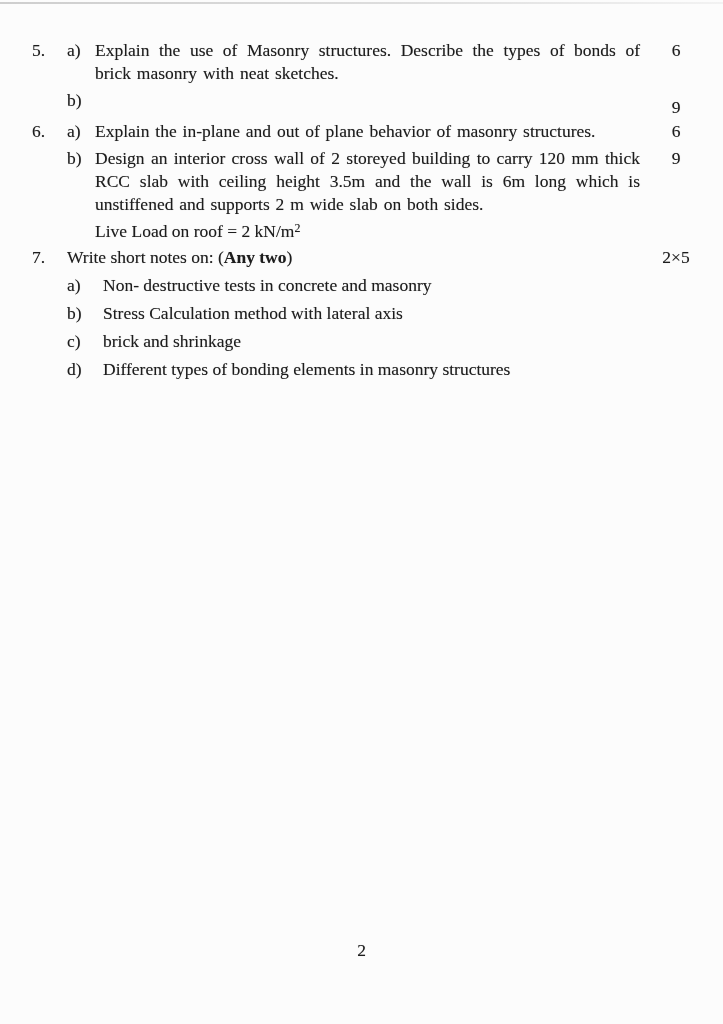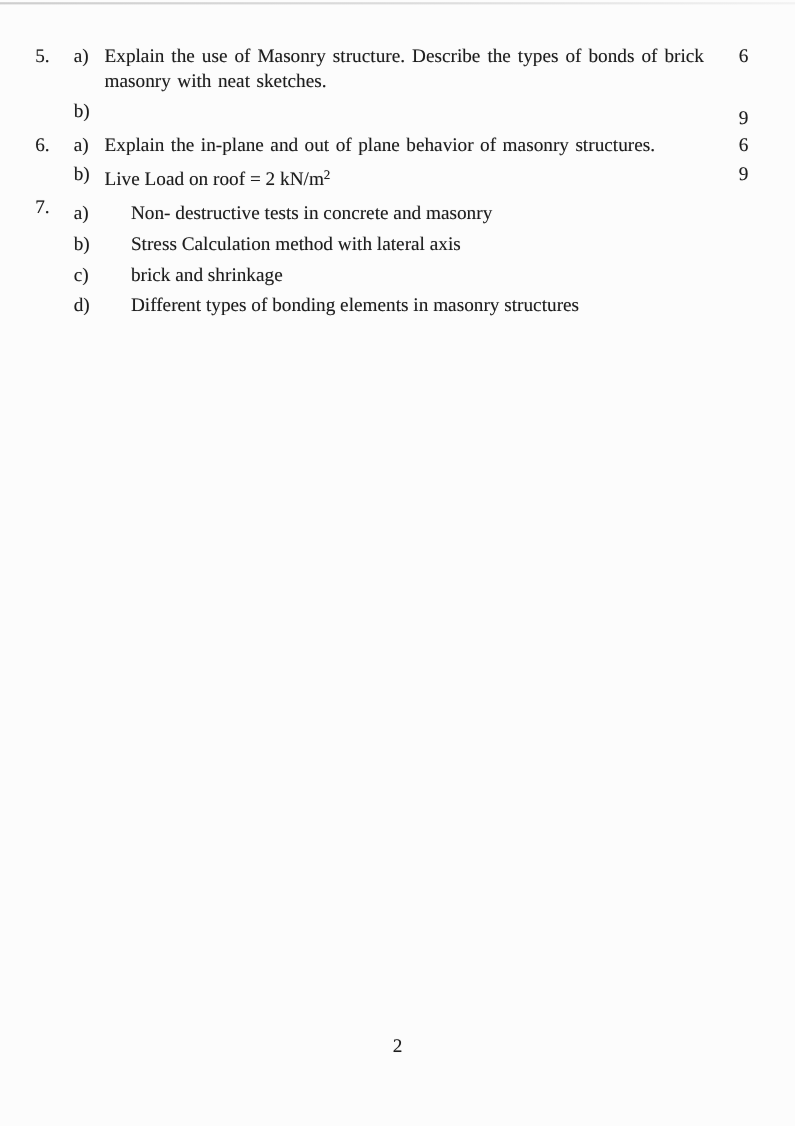--- a/index.html
+++ b/index.html
@@ -40,21 +40,21 @@
     position: absolute; right: 0; top: 0;
     width: 52px; text-align: center;
   }
   .pmarks.lower { top: 7px; }
   .dline { margin-top: 4px; }
   .dline sup { font-size: 68%; line-height: 0; vertical-align: 5px; }
   .introrow { position: relative; }
   .introtext b { font-weight: bold; }
   .opt { display: flex; margin-top: 5px; }
   .optlabel { width: 36px; flex: none; }
-  .opttext { flex: 1; margin-left: 16px; }
+  .opttext { flex: 1; }
   .pageno {
     position: absolute;
     top: 939px; left: 0;
     width: 100%;
     text-align: center;
   }
 </style>
 </head>
 <body>
 
@@ -62,21 +62,21 @@
   <div class="scanline"></div>
 
   <div class="content">
 
     <div class="q q-5">
       <div class="qnum">5.</div>
       <div class="qbody">
         <div class="part">
           <div class="plabel">a)</div>
           <div class="pcol">
-            <div class="ptext">Explain the use of Masonry structure. Describe the types of bonds of brick masonry with neat sketches.</div>
+            <div class="ptext">Explain the use of Masonry structures. Describe the types of bonds of brick masonry with neat sketches.</div>
           </div>
           <div class="pmarks">6</div>
         </div>
         <div class="part">
           <div class="plabel">b)</div>
           <div class="pmarks lower">9</div>
         </div>
       </div>
     </div>
 
@@ -86,30 +86,35 @@
         <div class="part">
           <div class="plabel">a)</div>
           <div class="pcol">
             <div class="ptext">Explain the in-plane and out of plane behavior of masonry structures.</div>
           </div>
           <div class="pmarks">6</div>
         </div>
         <div class="part">
           <div class="plabel">b)</div>
           <div class="pcol">
+            <div class="ptext">Design an interior cross wall of 2 storeyed building to carry 120 mm thick RCC slab with ceiling height 3.5m and the wall is 6m long which is unstiffened and supports 2 m wide slab on both sides.</div>
             <div class="dline"><span>Live Load on roof = 2 kN/m</span><sup>2</sup></div>
           </div>
           <div class="pmarks">9</div>
         </div>
       </div>
     </div>
 
     <div class="q q-7">
       <div class="qnum">7.</div>
       <div class="qbody">
+        <div class="introrow">
+          <div class="introtext"><span>Write short notes on: (</span><b>Any two</b><span>)</span></div>
+          <div class="pmarks">2×5</div>
+        </div>
         <div class="opt">
           <div class="optlabel">a)</div>
           <div class="opttext">Non- destructive tests in concrete and masonry</div>
         </div>
         <div class="opt">
           <div class="optlabel">b)</div>
           <div class="opttext">Stress Calculation method with lateral axis</div>
         </div>
         <div class="opt">
           <div class="optlabel">c)</div>

